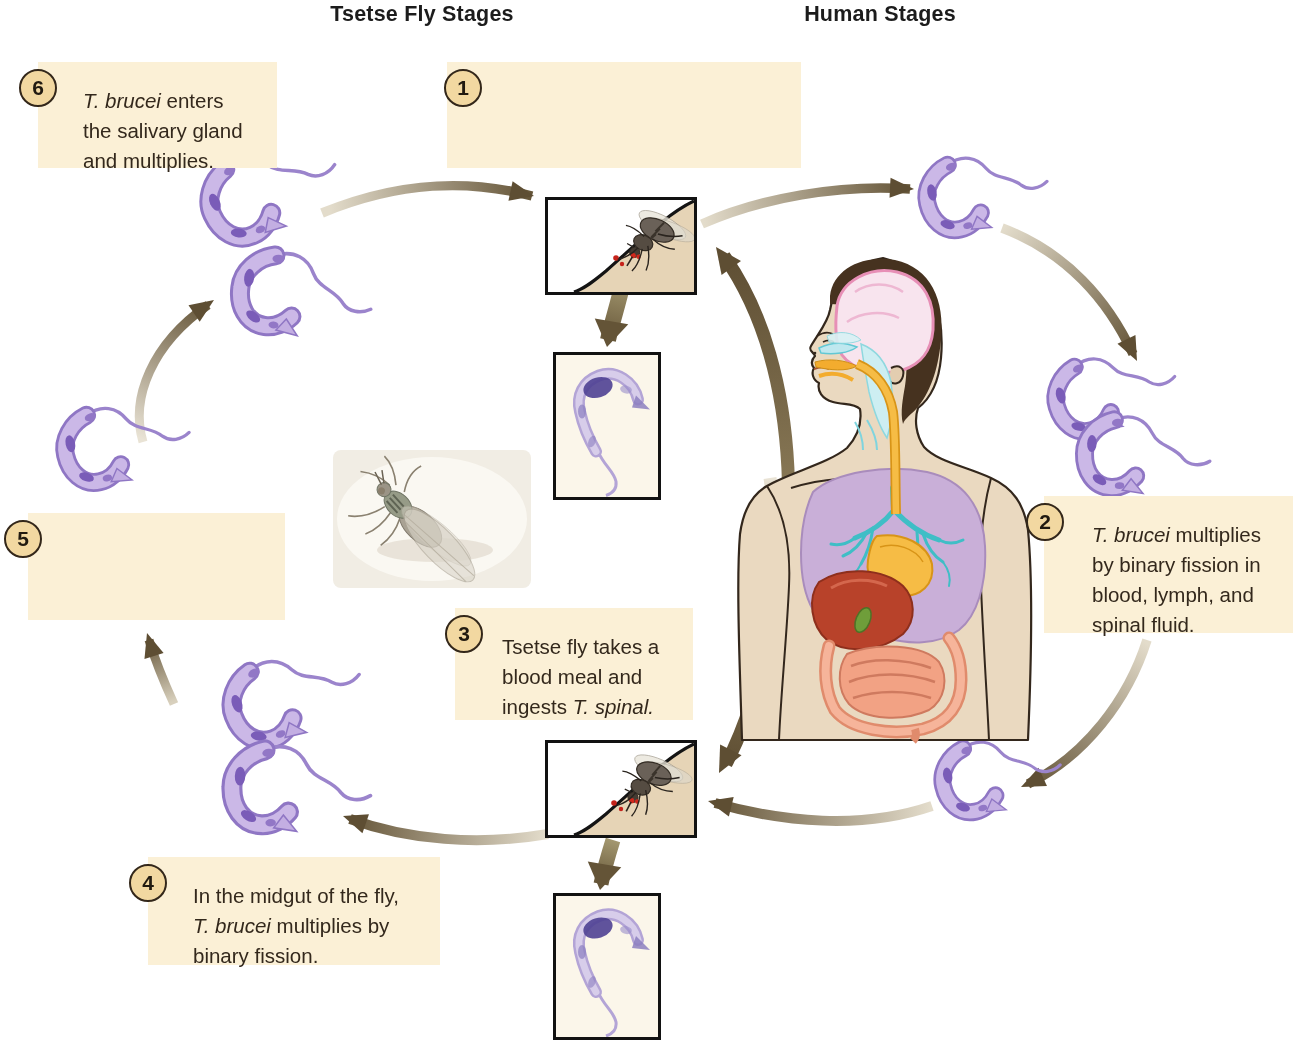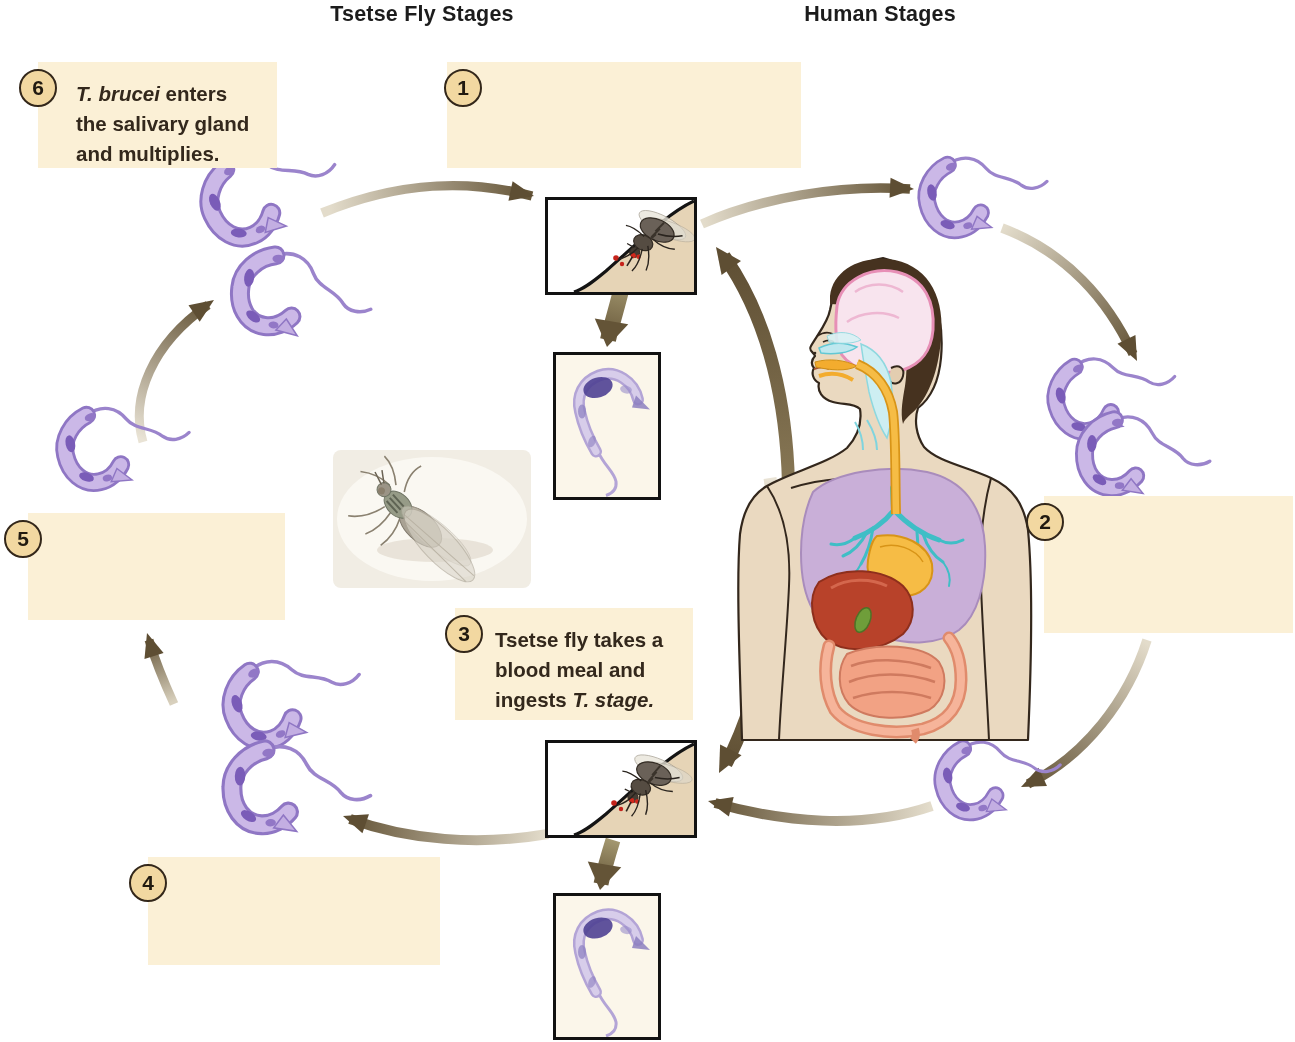--- a/index.html
+++ b/index.html
@@ -10,21 +10,21 @@
   .hdr{
     position:absolute;margin:0;font-size:21.5px;font-weight:bold;color:#1c1c1c;
     text-align:center;width:360px;top:2px;letter-spacing:.2px;
   }
   #hdr-left{left:242px;}
   #hdr-right{left:700px;}
   .stepbox{
     position:absolute;background:#fbf0d6;box-sizing:border-box;
     font-size:20.5px;line-height:30px;color:#33281c;z-index:3;
   }
-  .stepbox p{margin:9px;font-weight:bold;}
+  .stepbox p{margin:16px;}
   .badge{
     position:absolute;width:38px;height:38px;border-radius:50%;
     background:#f2d8a1;border:2.5px solid #33271a;box-sizing:border-box;
     display:flex;align-items:center;justify-content:center;
     font-weight:bold;font-size:21px;color:#211a10;top:7px;
   }
   #box1{left:447px;top:62px;width:354px;height:106px;padding:8px 10px 0 46px;}
   #box1 .badge{left:-3px;}
   #box2{left:1044px;top:496px;width:249px;height:137px;padding:8px 6px 0 32px;}
   #box2 .badge{left:-18px;}
@@ -299,27 +299,29 @@
         <path d="M20,16 L104,52 M22,22 L98,60" stroke="#b4ad9e" stroke-width="1" opacity="0.8"></path>
       </g>
     </svg>
   </div>
 
   <div class="stepbox" id="box1">
     <span class="badge">1</span>
   </div>
   <div class="stepbox" id="box2">
     <span class="badge">2</span>
+    <p><i>T. brucei</i> multiplies<br>by binary fission in<br>blood, lymph, and<br>spinal fluid.</p>
   </div>
   <div class="stepbox" id="box3">
     <span class="badge">3</span>
-    <p>Tsetse fly takes a<br>blood meal and<br>ingests <i>T. stage.</i></p>
+    <p>Tsetse fly takes a<br>blood meal and<br>ingests <i>T. spinal.</i></p>
   </div>
   <div class="stepbox" id="box4">
     <span class="badge">4</span>
+    <p>In the midgut of the fly,<br><i>T. brucei</i> multiplies by<br>binary fission.</p>
   </div>
   <div class="stepbox" id="box5">
     <span class="badge">5</span>
   </div>
   <div class="stepbox" id="box6">
     <span class="badge">6</span>
     <p><i>T. brucei</i> enters<br>the salivary gland<br>and multiplies.</p>
   </div>
 
 </div>

